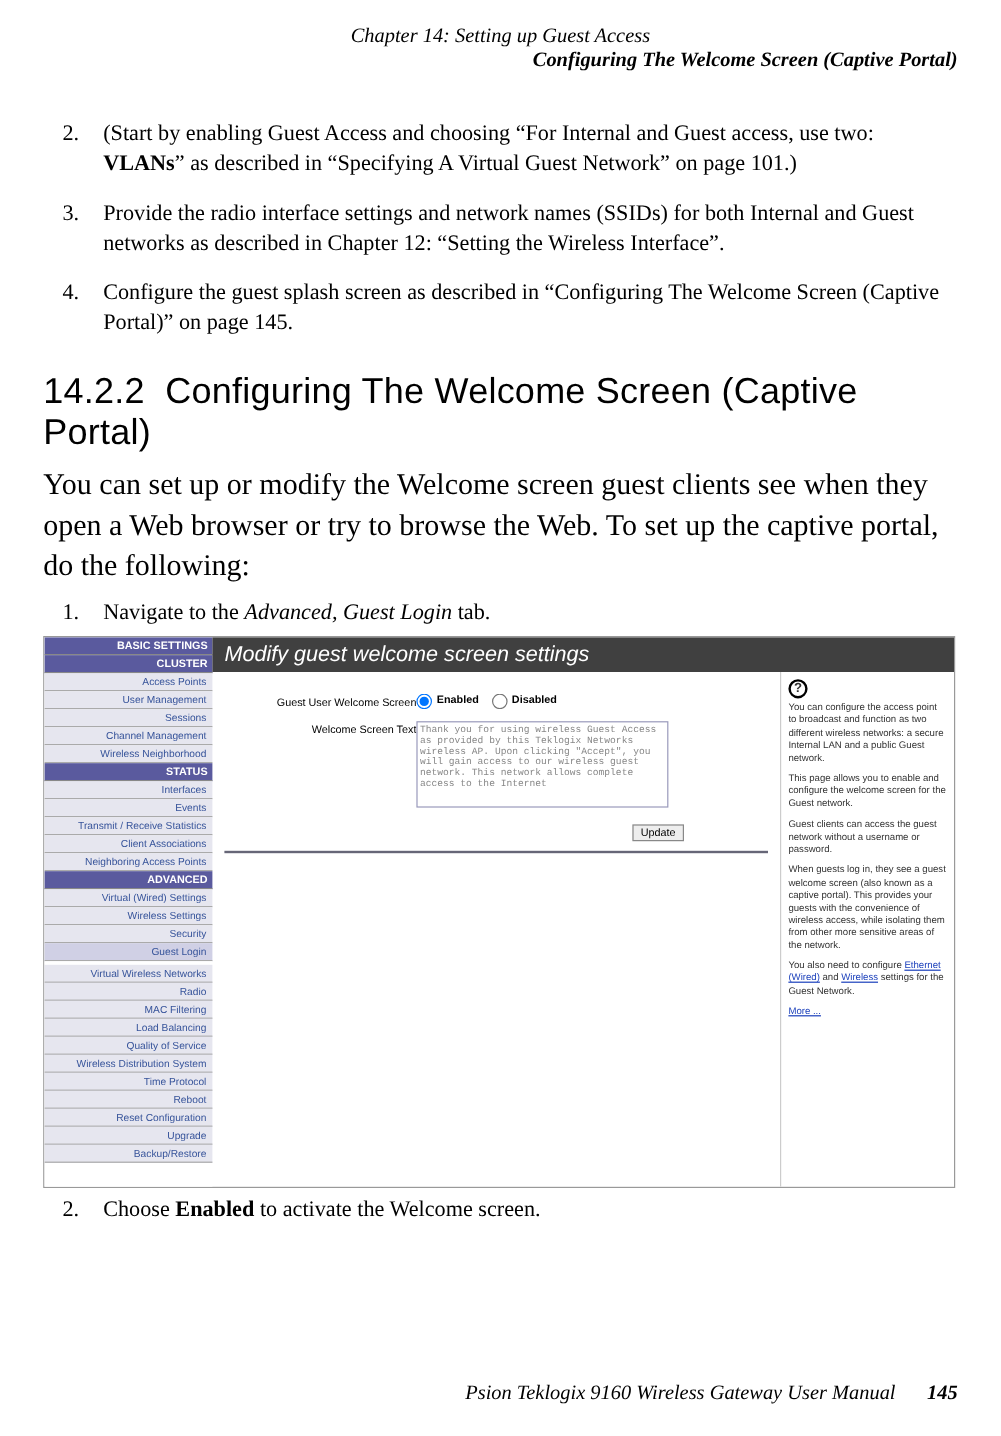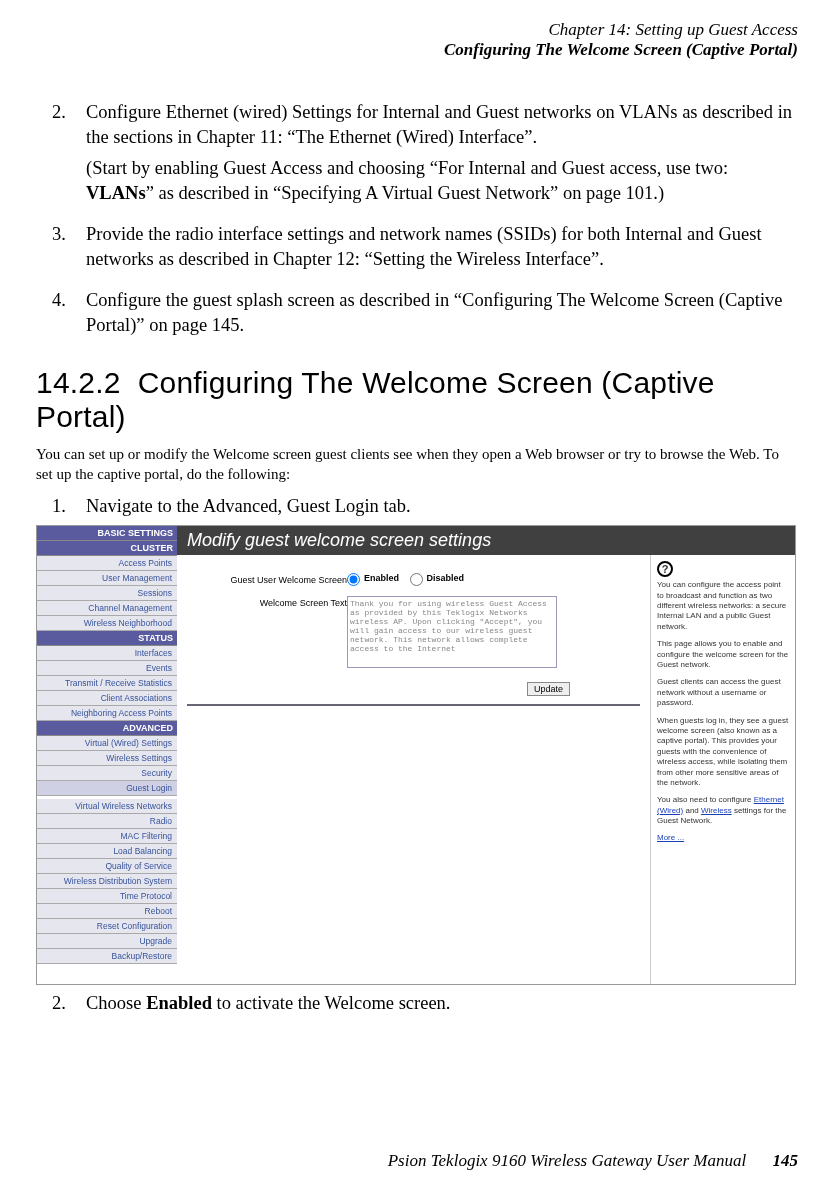--- a/index.html
+++ b/index.html
@@ -6,39 +6,39 @@
   body {
     width: 834px;
     height: 1197px;
     background: #fff;
     font-family: "Times New Roman", Times, serif;
     color: #000;
     position: relative;
     padding: 20px 36px 0 36px;
   }
   .header-block { text-align: right; font-style: italic; margin-bottom: 40px; }
-  .chapter-line { font-size: 17px; }
+  .chapter-line { font-size: 17px; text-align: center; }
   .subtitle-line { font-size: 17px; font-weight: bold; }
   .body-text { font-size: 18.5px; line-height: 1.35; }
   ol.steps { list-style: none; margin: 10px 0 0 0; padding: 0; }
   ol.steps > li { display: flex; margin-bottom: 10px; }
   ol.steps > li .num { width: 50px; flex: 0 0 50px; text-align: left; padding-left: 16px; }
   ol.steps > li .step-body { flex: 1; }
   .step-body p { margin-bottom: 6px; }
   .bold { font-weight: bold; }
-  .ital { }
+  .ital { font-style: italic; }
   h2.section-head {
     font-family: "Arial Narrow", Arial, sans-serif;
     font-weight: 400;
     font-stretch: condensed;
     font-size: 30px;
     margin: 22px 0 10px 0;
     letter-spacing: 0.2px;
   }
-  .section-intro { font-size: 15px; line-height: 1.35; margin-bottom: 12px; }
+  .section-intro { font-size: 25px; line-height: 1.35; margin-bottom: 12px; }
   ol.steps2 { list-style: none; margin: 0; padding: 0; }
   ol.steps2 > li { display: flex; margin-bottom: 8px; }
   ol.steps2 > li .num { width: 50px; flex: 0 0 50px; text-align: left; padding-left: 16px; font-size: 18.5px; }
   ol.steps2 > li .step-body { flex: 1; font-size: 18.5px; }
 
   
   .screenshot {
     width: 760px;
     height: 460px;
     margin: 6px 0 8px 0;
@@ -155,21 +155,20 @@
 
 <div class="header-block">
   <div class="chapter-line">Chapter 14:  Setting up Guest Access</div>
   <div class="subtitle-line">Configuring The Welcome Screen (Captive Portal)</div>
 </div>
 
 <ol class="steps body-text">
   <li>
     <div class="num">2.</div>
     <div class="step-body">
-      <p>Configure Ethernet (wired) Settings for Internal and Guest networks on VLANs as described in the sections in Chapter 11: “The Ethernet (Wired) Interface”.</p>
       <p>
         <span>(Start by enabling Guest Access and choosing “For Internal and Guest access, use two: </span><span class="bold">VLANs</span><span>” as described in “Specifying A Virtual Guest Network” on page 101.)</span>
       </p>
     </div>
   </li>
   <li>
     <div class="num">3.</div>
     <div class="step-body">
         <p>Provide the radio interface settings and network names (SSIDs) for both Internal and Guest networks as described in Chapter 12: “Setting the Wireless Interface”.</p>
       </div>

